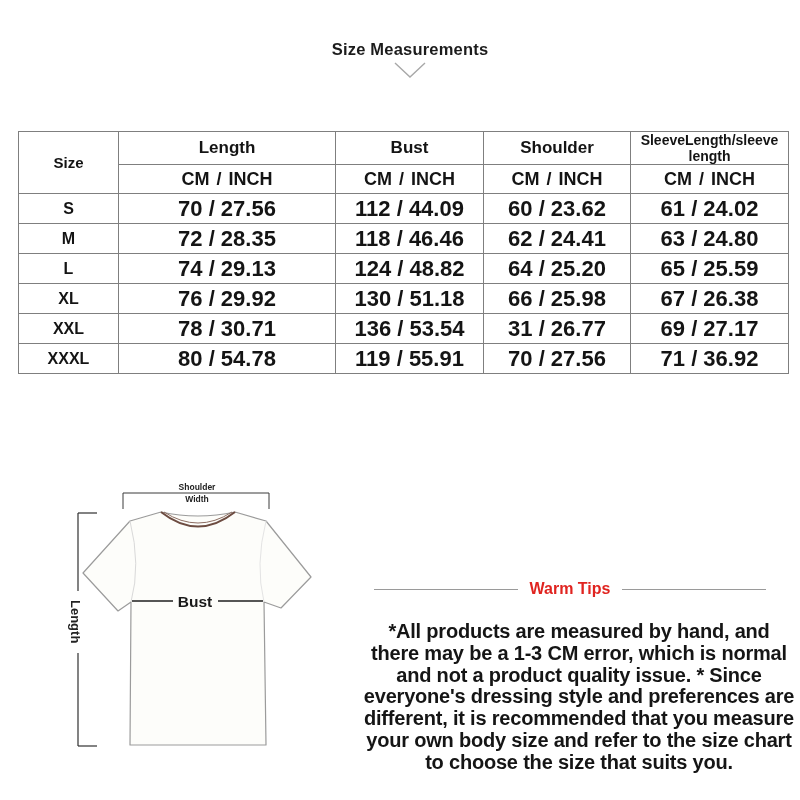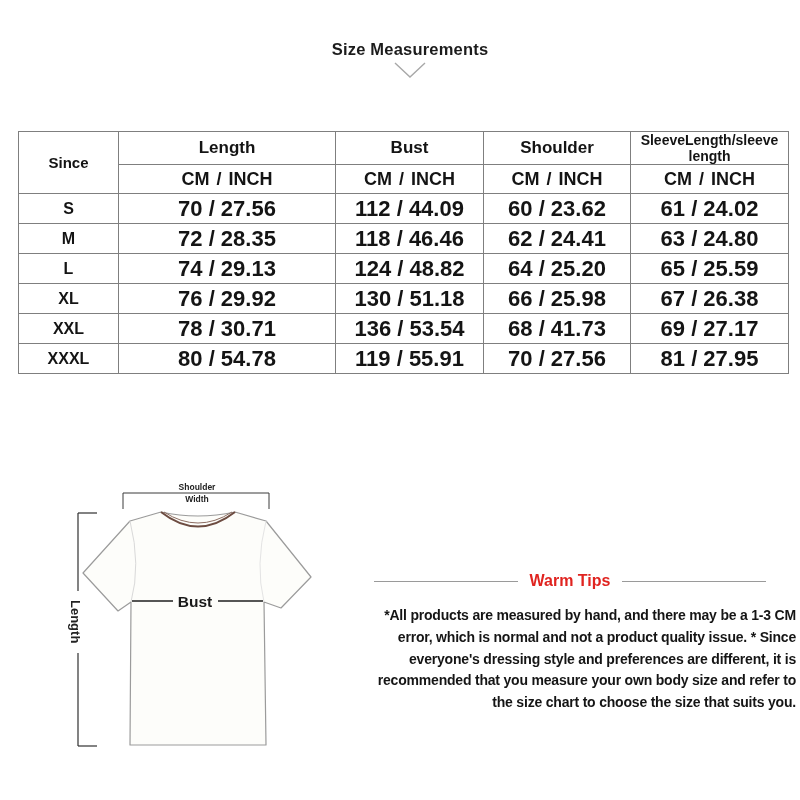--- a/index.html
+++ b/index.html
@@ -27,24 +27,24 @@
   .sleeve-head{font-size:14px;font-weight:600;margin-top:32px;}
   .unit-cell{font-size:18px;word-spacing:2px;}
   .size-cell{font-size:16px;}
   .val-cell{font-size:22px;}
   
   .tshirt-svg{position:absolute;left:40px;top:455px;}
   
   .warm-tips{position:absolute;left:362px;top:568px;width:434px;}
   .tips-header{display:flex;align-items:center;width:392px;margin-left:12px;}
   .tips-line{flex:1;height:1px;background:#9a9a9a;}
-  .tips-title{font-size:16px;font-weight:bold;color:#e02420;margin:4px 12px;white-space:nowrap;}
+  .tips-title{font-size:16px;font-weight:bold;color:#e02420;margin:12px 12px;white-space:nowrap;}
   .tips-body{
-    margin-top:11px;font-size:14px;font-weight:700;line-height:21.8px;
-    letter-spacing:-0.2px;color:#151515;text-align:right;
+    margin-top:11px;font-size:20px;font-weight:700;line-height:21.8px;
+    letter-spacing:-0.2px;color:#151515;text-align:center;
   }
 </style>
 </head>
 <body>
 
 <div class="page-header">
   <span class="page-title">Size Measurements</span>
   <svg class="chevron" width="36" height="17" viewBox="0 0 36 17">
     <polyline points="3,1 18,15 33,1" fill="none" stroke="#a8a8a8" stroke-width="1.4"></polyline>
   </svg>
@@ -53,21 +53,21 @@
 <table class="size-table">
   <colgroup>
     <col style="width:100px">
       <col style="width:217px">
       <col style="width:148px">
     <col style="width:147px">
       <col style="width:158px">
   </colgroup>
   <tbody>
     <tr style="height:30px">
-      <td rowspan="2" class="size-head">Since</td>
+      <td rowspan="2" class="size-head">Size</td>
       <td class="col-head">Length</td>
       <td class="col-head bust-head">Bust</td>
       <td class="col-head">Shoulder</td>
       <td class="sleeve-head">SleeveLength/sleeve length</td>
     </tr>
     <tr style="height:29px">
       <td class="unit-cell">CM / INCH</td>
       <td class="unit-cell">CM / INCH</td>
       <td class="unit-cell">CM / INCH</td>
       <td class="unit-cell">CM / INCH</td>
@@ -97,29 +97,29 @@
       <td class="size-cell">XL</td>
       <td class="val-cell">76 / 29.92</td>
       <td class="val-cell">130 / 51.18</td>
       <td class="val-cell">66 / 25.98</td>
       <td class="val-cell">67 / 26.38</td>
     </tr>
     <tr style="height:30px">
       <td class="size-cell">XXL</td>
       <td class="val-cell">78 / 30.71</td>
       <td class="val-cell">136 / 53.54</td>
-      <td class="val-cell">68 / 41.73</td>
+      <td class="val-cell">31 / 26.77</td>
       <td class="val-cell">69 / 27.17</td>
     </tr>
     <tr style="height:30px">
       <td class="size-cell">XXXL</td>
       <td class="val-cell">80 / 54.78</td>
       <td class="val-cell">119 / 55.91</td>
       <td class="val-cell">70 / 27.56</td>
-      <td class="val-cell">81 / 27.95</td>
+      <td class="val-cell">71 / 36.92</td>
     </tr>
   </tbody>
 </table>
 
 <svg class="tshirt-svg" width="290" height="315" viewBox="40 452 290 315">
 
   <path d="M130,518 L161,509 Q198,517 235,509 L266,518 L311,574 L281,605 L264,599 L266,742 L130,742 L131,599 L118,608 L83,570 Z" fill="#fdfdfa" stroke="#9b9b9b" stroke-width="1.2" stroke-linejoin="round"></path>
 
   <path d="M130,518 Q141,562 131,599" fill="none" stroke="#d9d9d9" stroke-width="1"></path>
   <path d="M266,518 Q255,562 264,599" fill="none" stroke="#e4e4e4" stroke-width="1"></path>

